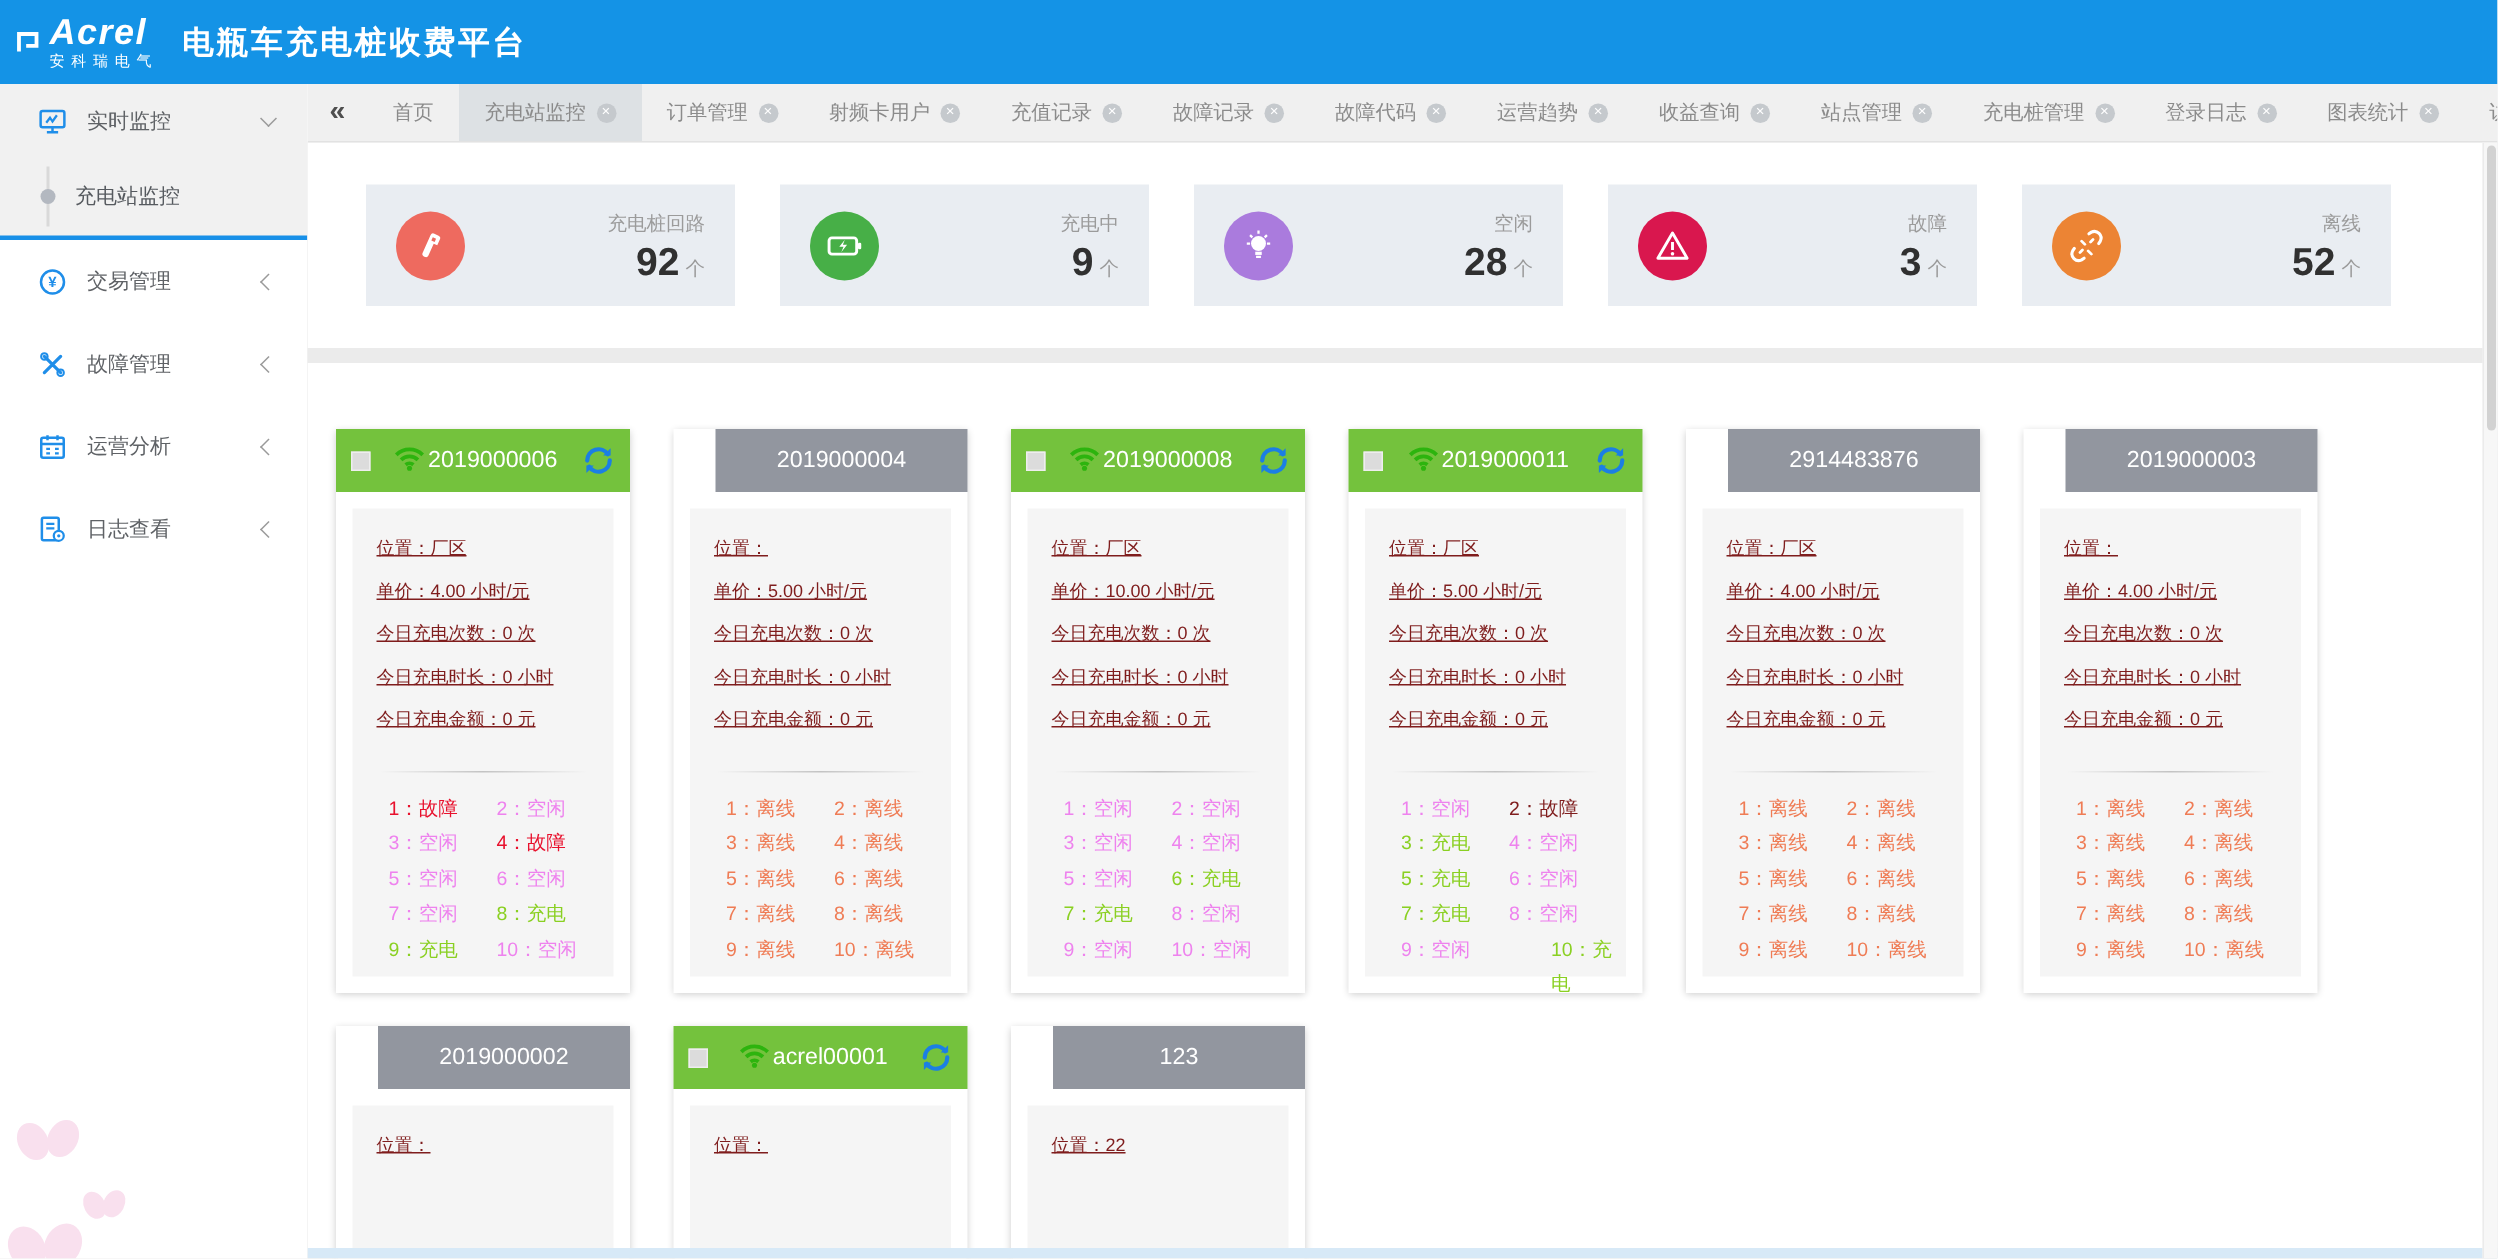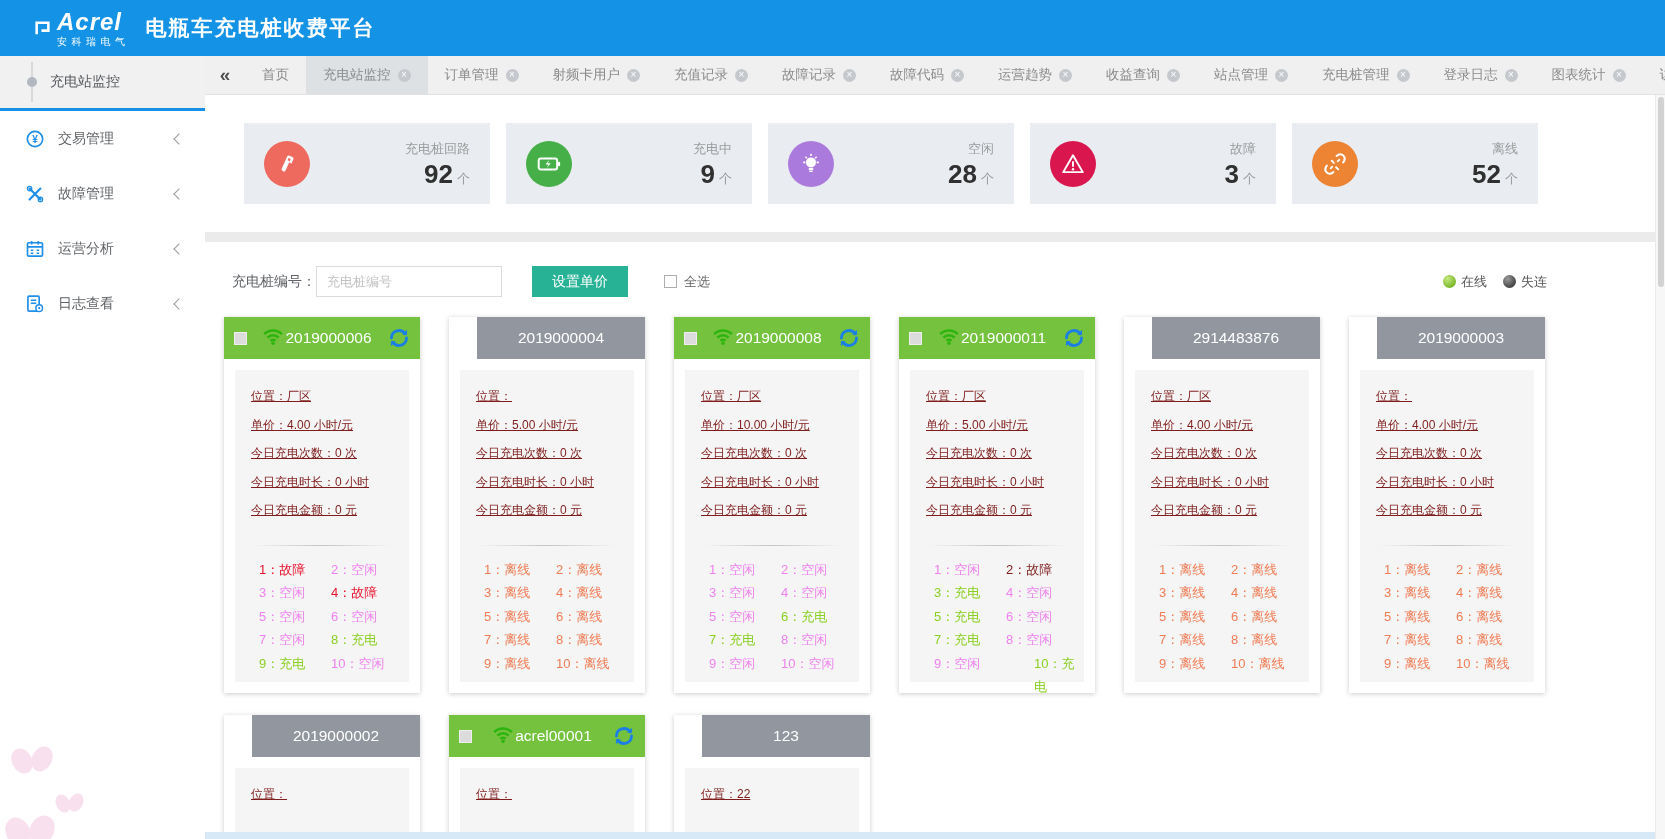--- a/index.html
+++ b/index.html
@@ -4,21 +4,21 @@
 <style>
   * { box-sizing: border-box; }
   html,body { margin:0; padding:0; }
   body {
     width:1665px; height:839px; overflow:hidden; position:relative;
     font-family:"Liberation Sans","DejaVu Sans",sans-serif;
     background:#ebebeb; font-size:14px; color:#333;
   }
   
   .topbar { height:56px; background:#1493e6; display:flex; align-items:center; color:#fff; }
-  .logo { padding-left:34px; display:flex; align-items:center; gap:6px; }
+  .logo { padding-left:10px; display:flex; align-items:center; gap:6px; }
   .logo-mark svg { display:block; }
   .logo-txt { display:flex; flex-direction:column; line-height:1; }
   .logo-name { font-size:24px; font-weight:bold; font-style:italic; letter-spacing:1px; }
   .logo-sub { font-size:10px; letter-spacing:4.5px; margin-top:3px; }
   .app-title { font-size:21px; font-weight:bold; letter-spacing:2px; margin-left:16px; }
   
   .body-row { display:flex; height:783px; }
   .sidebar { width:205px; background:#ffffff; position:relative; flex:none; overflow:hidden; }
   .main { flex:1; display:flex; flex-direction:column; min-width:0; }
   
@@ -38,21 +38,21 @@
   .butterfly i { position:absolute; background:#f7d6e9; border-radius:50% 50% 50% 50%; }
   
   .tabbar { height:39px; background:#f0f0f0; display:flex; align-items:stretch; white-space:nowrap; overflow:hidden; border-bottom:1px solid #e2e2e2; flex:none; }
   .collapse { width:40px; display:flex; align-items:center; justify-content:center; font-size:19px; color:#4e4e4e; font-weight:bold; cursor:pointer; flex:none; }
   .tab { display:flex; align-items:center; gap:7px; padding:0 17px; font-size:13.5px; color:#8b8b8b; cursor:pointer; flex:none; }
   .tab.active { background:#dde1e4; }
   .tab-close { width:13px; height:13px; border-radius:50%; background:#c5c9cd; color:#fff; font-size:10px; line-height:12px; text-align:center; }
   
   .content { position:relative; flex:1; background:#ebebeb; overflow:hidden; }
   .stats-panel { background:#fff; height:137px; padding:28px 0 0 39px; }
-  .stats-row { display:flex; gap:16px; }
+  .stats-row { display:flex; gap:30px; }
   .stat-card { width:246px; height:81px; background:#e9edf2; display:flex; align-items:center; padding:0 20px; flex:none; }
   .stat-icon { width:46px; height:46px; border-radius:50%; display:flex; align-items:center; justify-content:center; flex:none; }
   .stat-right { margin-left:auto; text-align:right; }
   .stat-label { font-size:13px; color:#9b9b9b; margin-bottom:3px; }
   .stat-value { font-size:26px; font-weight:bold; color:#303030; line-height:1; }
   .stat-unit { font-size:13px; color:#999; font-weight:normal; margin-left:4px; }
   .main-panel { background:#fff; margin-top:10px; height:597px; padding:24px 0 0 19px; overflow:hidden; }
   
   .filter-row { display:flex; align-items:center; padding-left:8px; padding-right:118px; }
   .filter-label { font-size:14px; color:#5f6266; }
@@ -102,20 +102,31 @@
       <span class="logo-sub">安科瑞电气</span>
     </span>
   </div>
   <div class="app-title">电瓶车充电桩收费平台</div>
 </header>
 
 <div class="body-row">
   <aside class="sidebar">
     <div id="nav-groups">
         <div class="nav-group expanded">
+    <div class="nav-item">
+      <span class="nav-icon">
+              <svg width="20" height="20" viewBox="0 0 24 24">
+                <rect x="2.5" y="3.5" width="19" height="13" rx="1.6" fill="none" stroke="#1f8ee9" stroke-width="2"></rect>
+                <path d="M7 13l3-4 2 3 3.5-5" fill="none" stroke="#1f8ee9" stroke-width="1.8"></path>
+                <path d="M12 17v3M7.5 20.5h9" stroke="#1f8ee9" stroke-width="2"></path>
+              </svg>
+            </span>
+      <span class="nav-label">实时监控</span>
+      <span class="chev down"></span>
+    </div>
   <div class="nav-sub">
     <span class="tl-line"></span>
     <span class="tl-dot"></span>
     <span class="nav-sub-label">充电站监控</span>
   </div>
         </div>
         <div class="nav-group">
     <div class="nav-item">
       <span class="nav-icon">
               <svg width="20" height="20" viewBox="0 0 24 24">
@@ -314,39 +325,20 @@
               </span>
     <span class="stat-right">
       <div class="stat-label">离线</div>
       <div class="stat-value"><span class="v">52</span><span class="stat-unit">个</span></div>
     </span>
   </div>
           </div>
       </section>
 
       <section class="main-panel">
-        <div class="filter-row">
-          <span class="filter-label">充电桩编号：</span>
-          <input class="filter-input" value="" placeholder="充电桩编号" style="">
-          <button class="btn-price">设置单价</button>
-          <span class="selall">
-            <span class="cb"></span>
-            <span class="selall-label">全选</span>
-          </span>
-          <span class="legend">
-            <span class="legend-item">
-              <span class="dot on"></span>
-              <span>在线</span>
-            </span>
-            <span class="legend-item">
-              <span class="dot off"></span>
-              <span>失连</span>
-            </span>
-          </span>
-        </div>
         <div class="cards-grid" id="cards">
             <div class="pile-card">
     <div class="pile-header online">
       <span class="hdr-check"></span>
       <span class="hdr-mid">
         <span class="hdr-wifi"><svg width="20" height="16" viewBox="0 0 20 16">
                       <path d="M1.2 5.2a12.6 12.6 0 0 1 17.6 0" fill="none" stroke="#2db40e" stroke-width="2.5"></path>
                       <path d="M4.4 8.6a7.9 7.9 0 0 1 11.2 0" fill="none" stroke="#2db40e" stroke-width="2.5"></path>
                       <path d="M7.4 11.8a4.1 4.1 0 0 1 5.2 0" fill="none" stroke="#2db40e" stroke-width="2.5"></path>
                       <circle cx="10" cy="14.2" r="1.7" fill="#2db40e"></circle>

